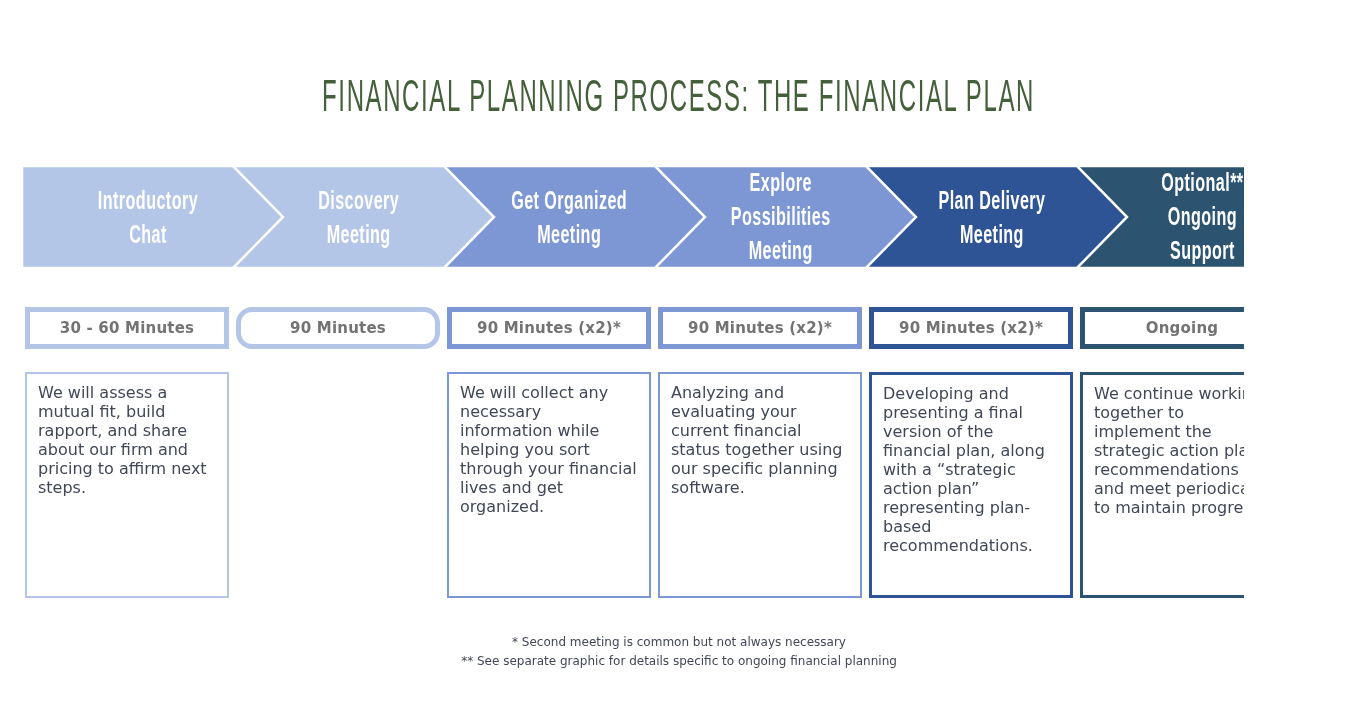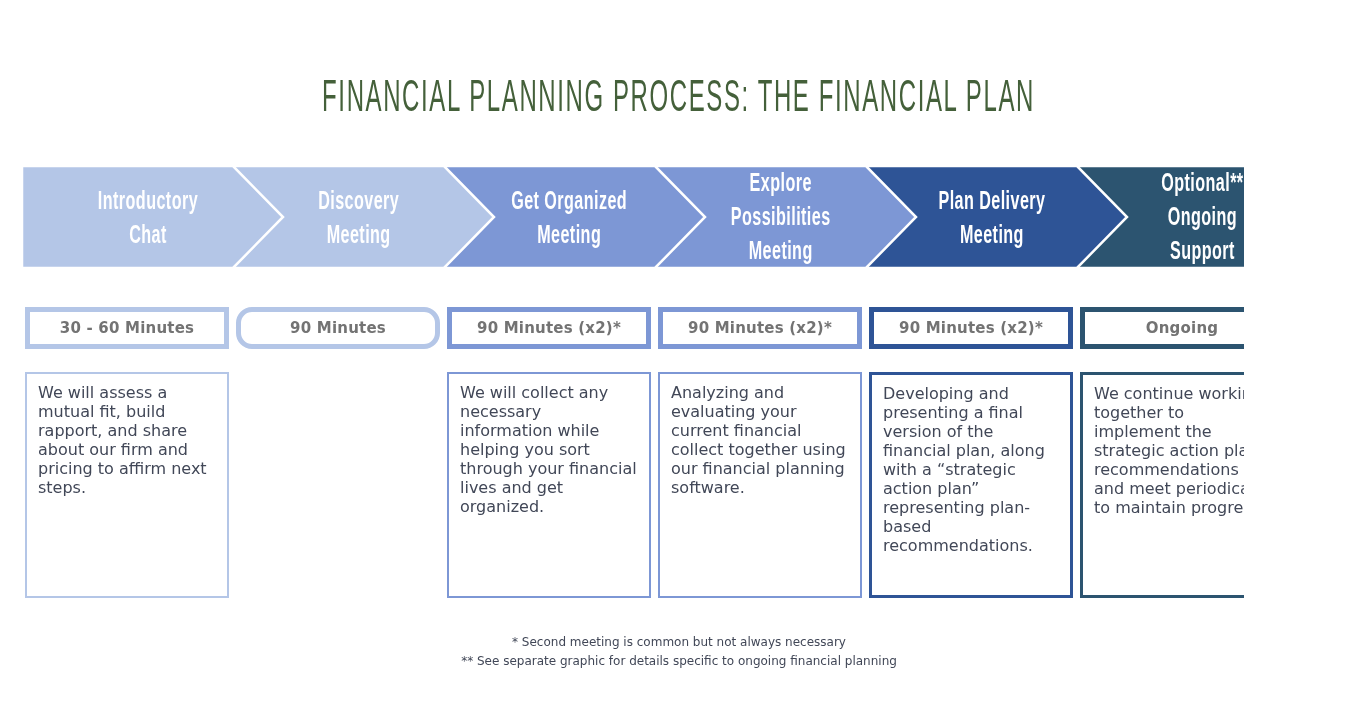--- a/index.html
+++ b/index.html
@@ -103,21 +103,21 @@
     <span class="dur-text">Ongoing</span>
   </div>
 
   <div class="desc col0" style="border-color: rgb(180, 198, 231);">
     <div class="desc-text">We will assess a mutual fit, build rapport, and share about our firm and pricing to affirm next steps.</div>
   </div>
   <div class="desc col2" style="border-color: rgb(125, 151, 213);">
     <div class="desc-text">We will collect any necessary information while helping you sort through your financial lives and get organized.</div>
   </div>
   <div class="desc col3" style="border-color: rgb(125, 151, 213);">
-    <div class="desc-text">Analyzing and evaluating your current financial collect together using our financial planning software.</div>
+    <div class="desc-text">Analyzing and evaluating your current financial status together using our specific planning software.</div>
   </div>
   <div class="desc col4 bw3" style="border-color: rgb(46, 84, 150);">
     <div class="desc-text">Developing and presenting a final version of the financial plan, along with a “strategic action plan” representing plan-based recommendations.</div>
   </div>
   <div class="desc col5 bw3" style="border-color: rgb(44, 84, 112);">
     <div class="desc-text">We continue working together to implement the strategic action plan recommendations and meet periodically to maintain progress.</div>
   </div>
 
   <div class="footnotes">
     <div class="footnote">* Second meeting is common but not always necessary</div>

